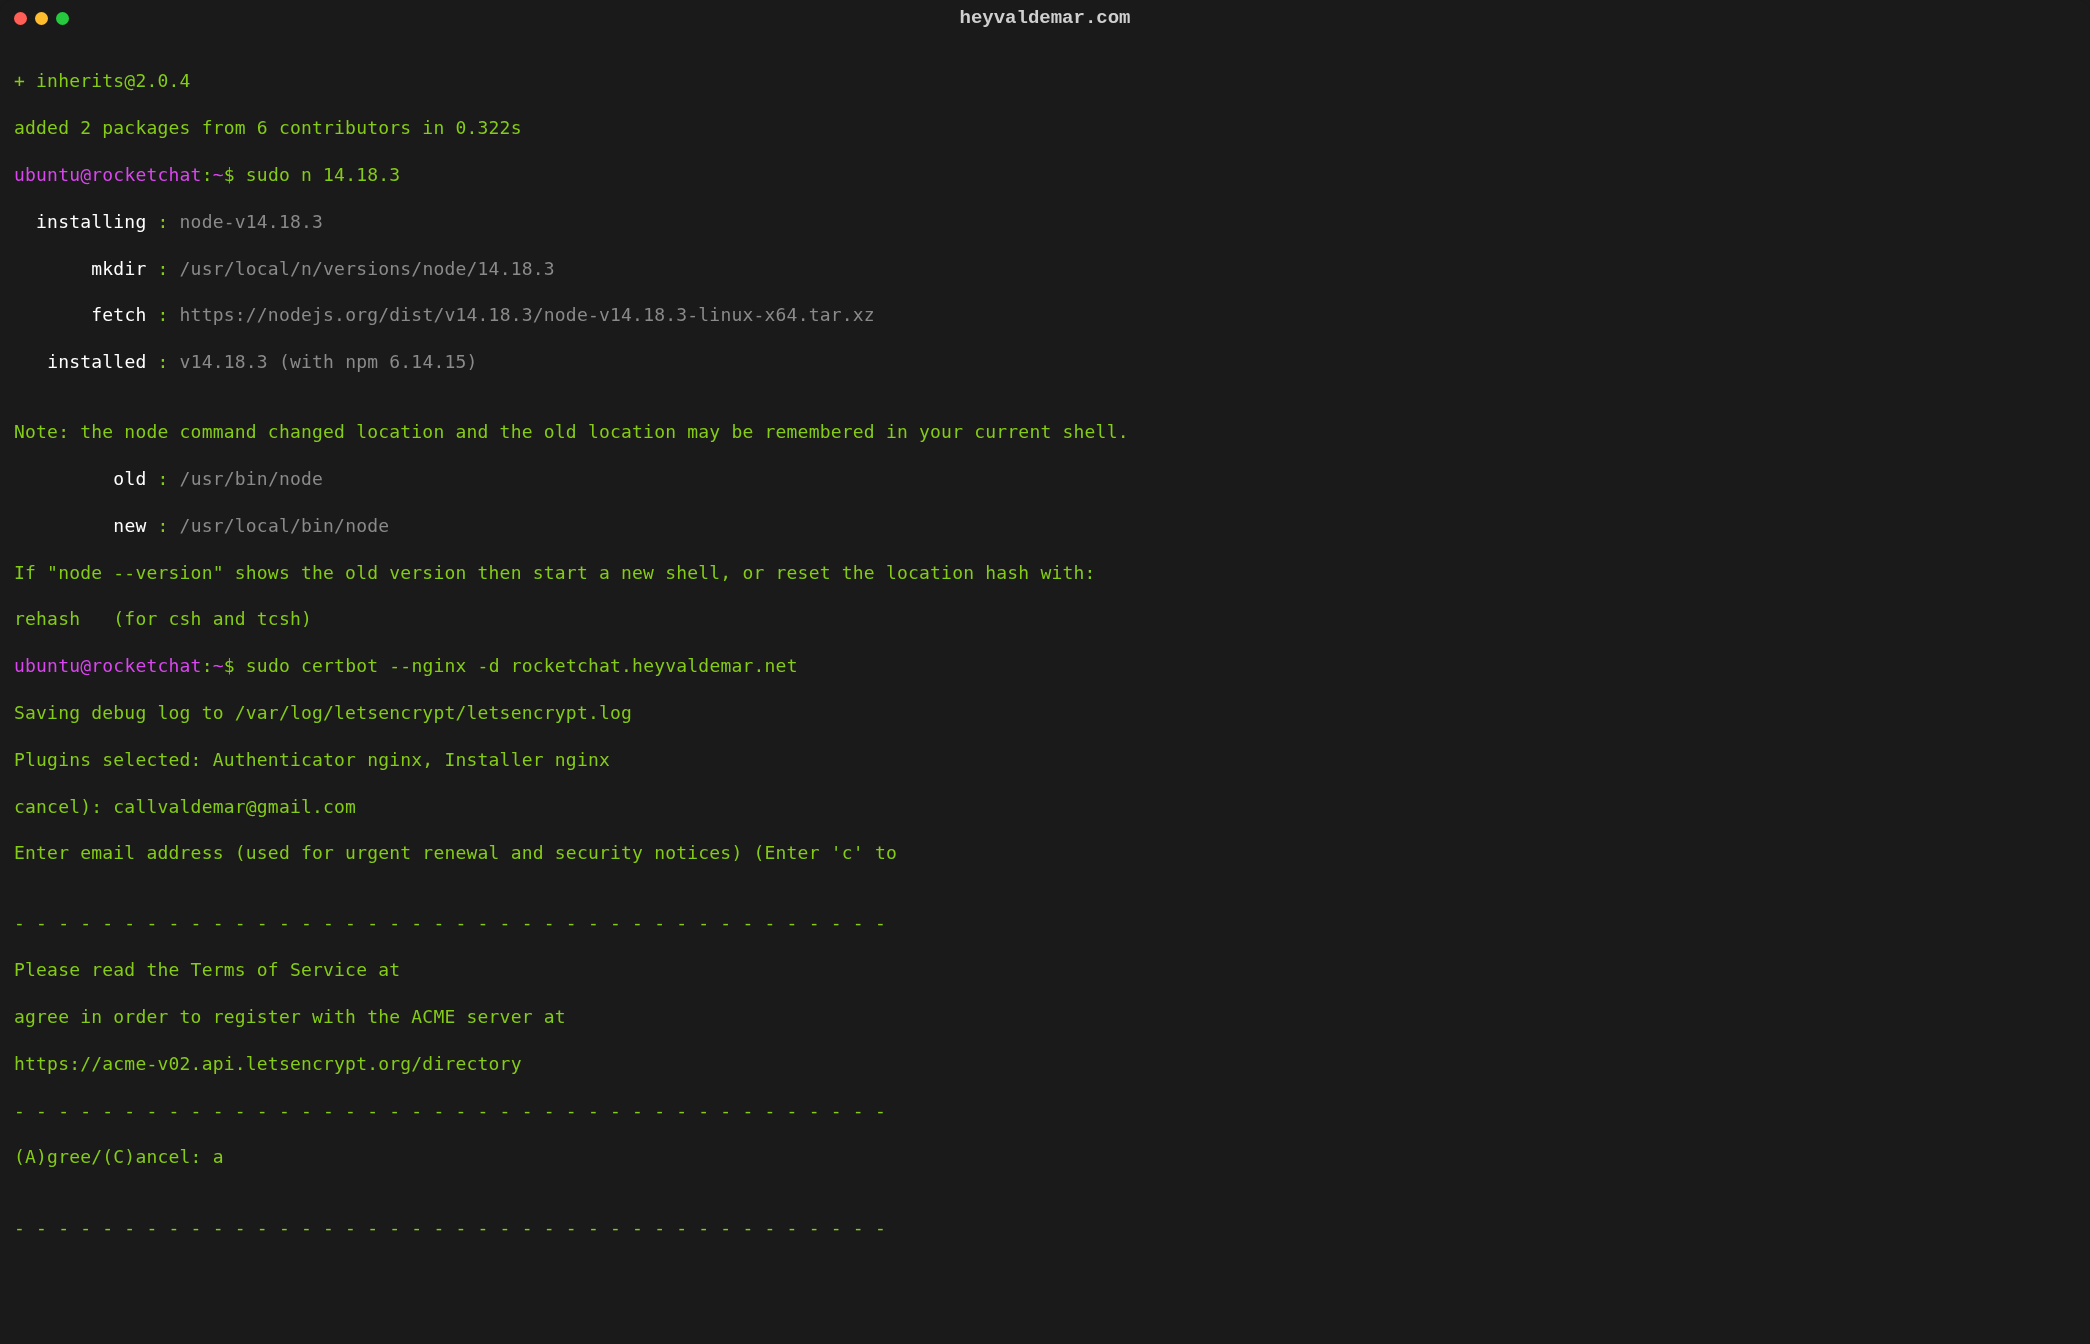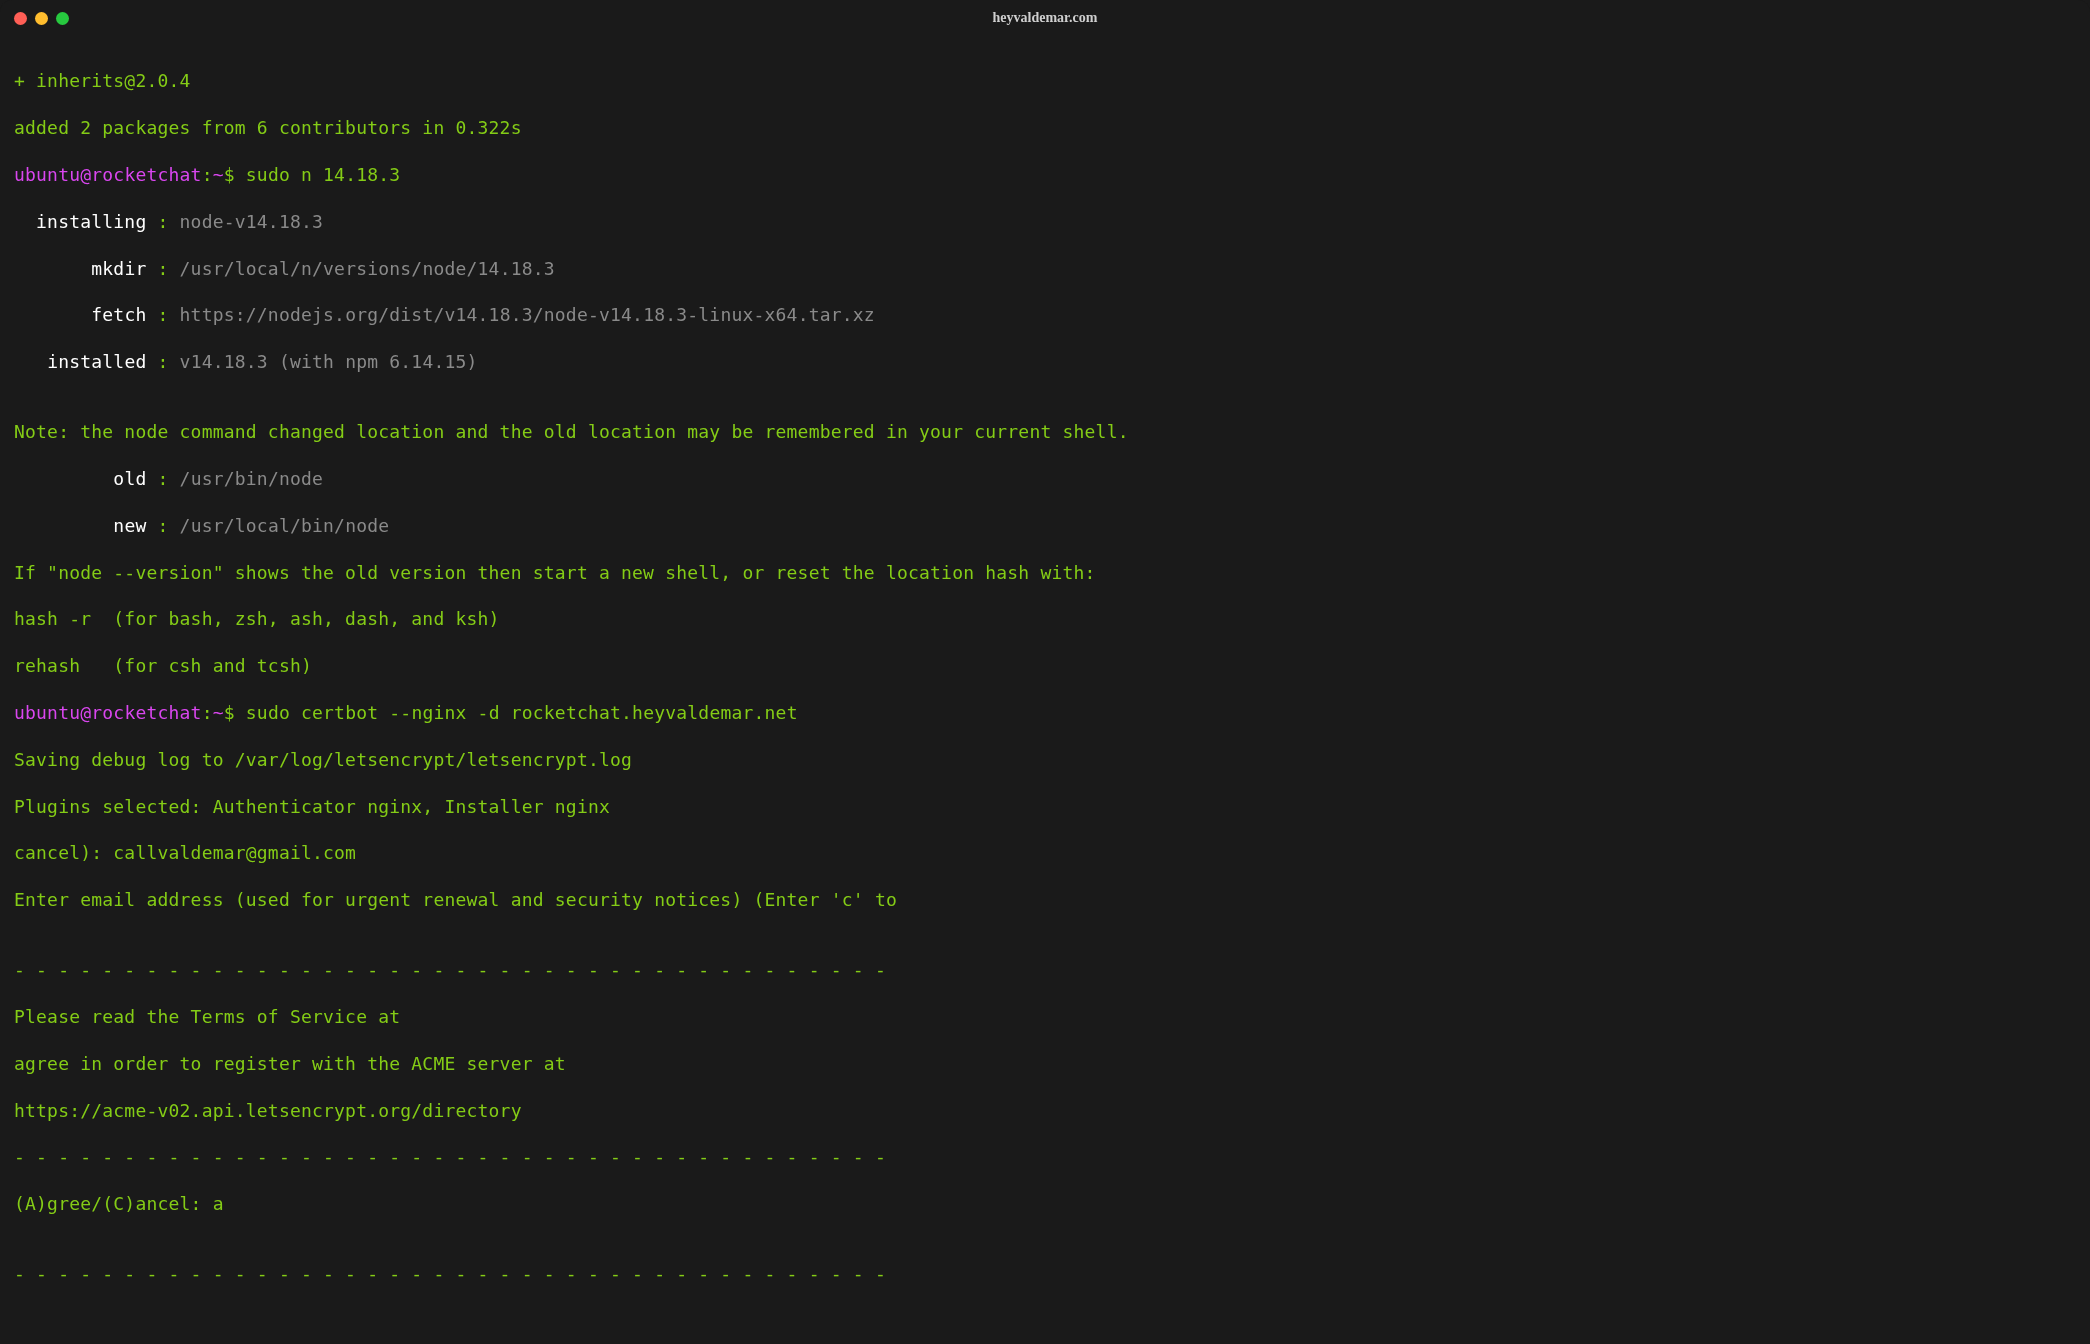--- a/index.html
+++ b/index.html
@@ -36,23 +36,23 @@
     width: 13px;
     height: 13px;
     border-radius: 50%;
   }
   .tl-close { background: #ff5f56; }
   .tl-min   { background: #ffbd2e; }
   .tl-max   { background: #27c93f; }
   .title {
     margin: 12px auto;
     color: #cfcfcf;
-    font-size: 14px;
+    font-size: 19px;
     font-weight: 600;
-    font-family: Liberation Serif, serif;
+    font-family: Liberation Mono, monospace;
   }
   .terminal {
     padding: 10px 14px 14px 14px;
     white-space: pre;
     letter-spacing: 0.2px;
     font-size: 18px;
   }
   .line { white-space: pre-wrap; }
   .c-white  { color: #84cc16; }
   .c-yellow { color: #d946ef; font-weight: normal; }
@@ -79,21 +79,20 @@
 <div class="line"><span class="c-yellow">ubuntu</span><span class="c-yellow">@</span><span class="c-yellow">rocketchat</span><span class="c-white">:</span><span class="c-yellow">~</span><span class="c-white">$ </span><span class="c-white">sudo n 14.18.3</span></div>
 <div class="line"><span class="c-green">  installing</span><span class="c-white"> : </span><span class="c-gray">node-v14.18.3</span></div>
 <div class="line"><span class="c-green">       mkdir</span><span class="c-white"> : </span><span class="c-gray">/usr/local/n/versions/node/14.18.3</span></div>
 <div class="line"><span class="c-green">       fetch</span><span class="c-white"> : </span><span class="c-gray">https://nodejs.org/dist/v14.18.3/node-v14.18.3-linux-x64.tar.xz</span></div>
 <div class="line"><span class="c-green">   installed</span><span class="c-white"> : </span><span class="c-gray">v14.18.3 (with npm 6.14.15)</span></div>
 <div class="line c-white"></div>
 <div class="line c-white">Note: the node command changed location and the old location may be remembered in your current shell.</div>
 <div class="line"><span class="c-green">         old</span><span class="c-white"> : </span><span class="c-gray">/usr/bin/node</span></div>
 <div class="line"><span class="c-green">         new</span><span class="c-white"> : </span><span class="c-gray">/usr/local/bin/node</span></div>
 <div class="line c-white">If "node --version" shows the old version then start a new shell, or reset the location hash with:</div>
-<div class="line c-white">hash -r  (for bash, zsh, ash, dash, and ksh)</div>
 <div class="line c-white">rehash   (for csh and tcsh)</div>
 <div class="line"><span class="c-yellow">ubuntu</span><span class="c-yellow">@</span><span class="c-yellow">rocketchat</span><span class="c-white">:</span><span class="c-yellow">~</span><span class="c-white">$ </span><span class="c-white">sudo certbot --nginx -d rocketchat.heyvaldemar.net</span></div>
 <div class="line c-white">Saving debug log to /var/log/letsencrypt/letsencrypt.log</div>
 <div class="line c-white">Plugins selected: Authenticator nginx, Installer nginx</div>
 <div class="line c-white">cancel): callvaldemar@gmail.com</div>
 <div class="line c-white">Enter email address (used for urgent renewal and security notices) (Enter 'c' to</div>
 <div class="line c-white"></div>
 <div class="line c-white">- - - - - - - - - - - - - - - - - - - - - - - - - - - - - - - - - - - - - - - -</div>
 <div class="line c-white">Please read the Terms of Service at</div>
 <div class="line c-white">agree in order to register with the ACME server at</div>

